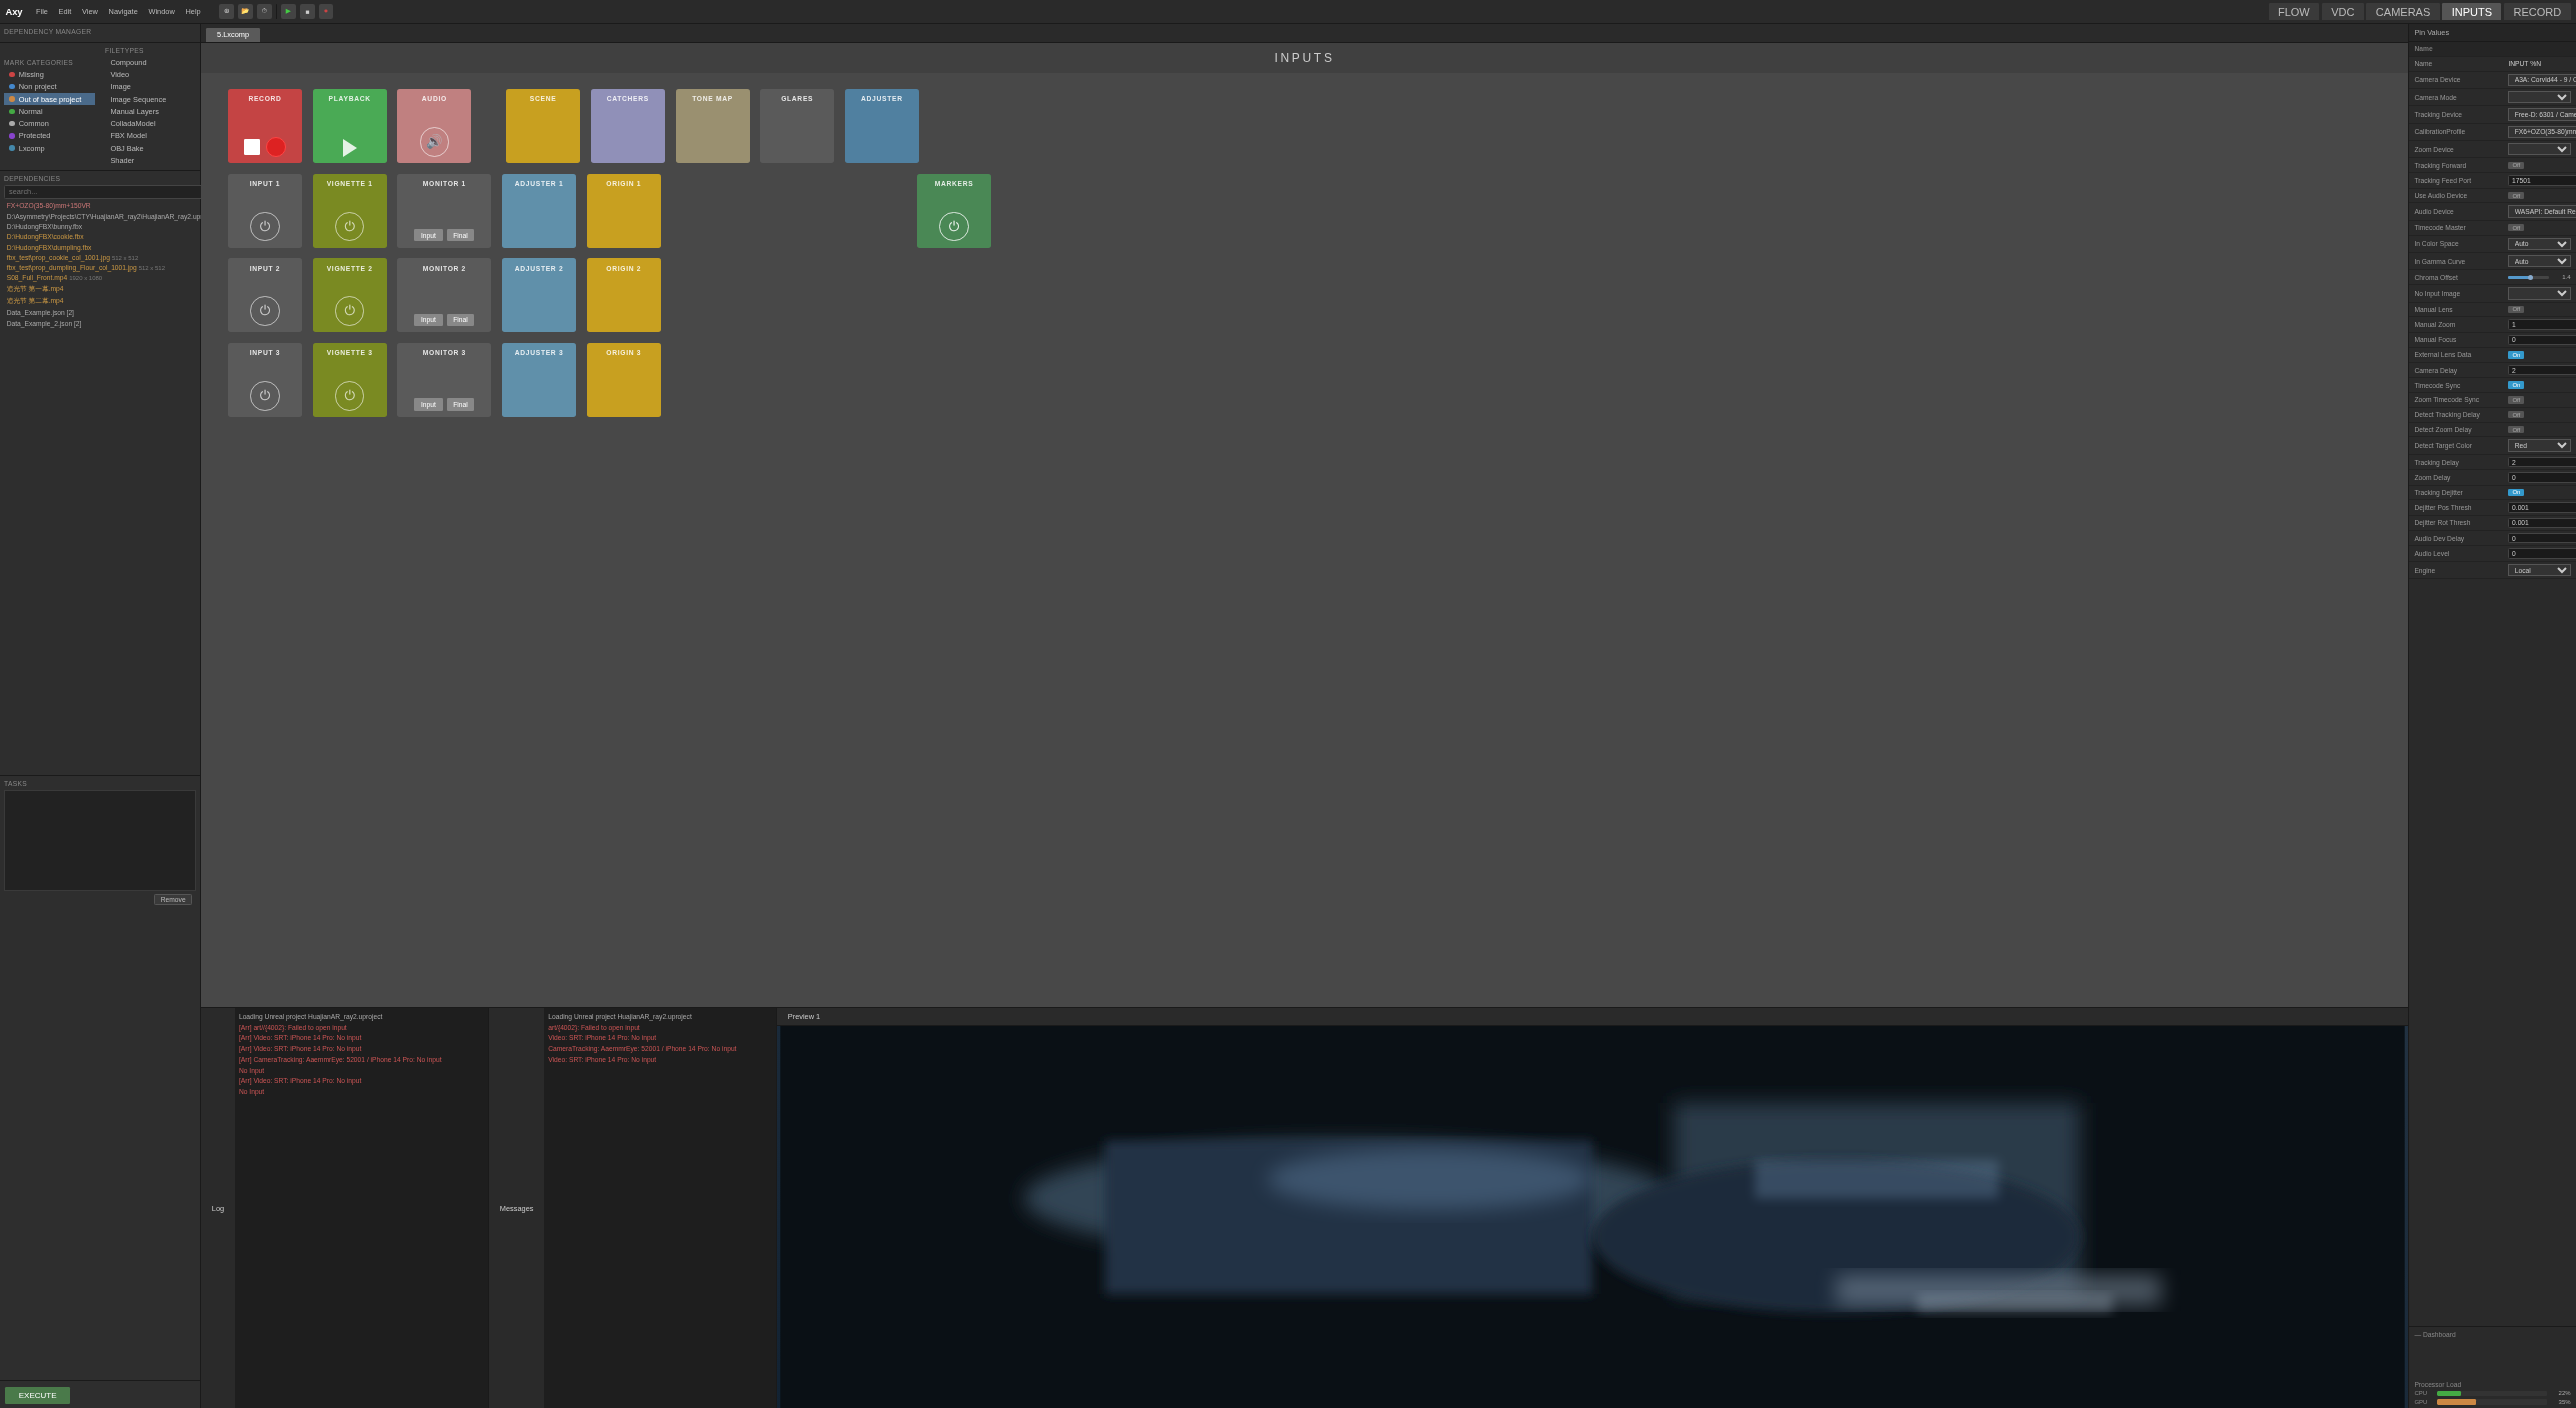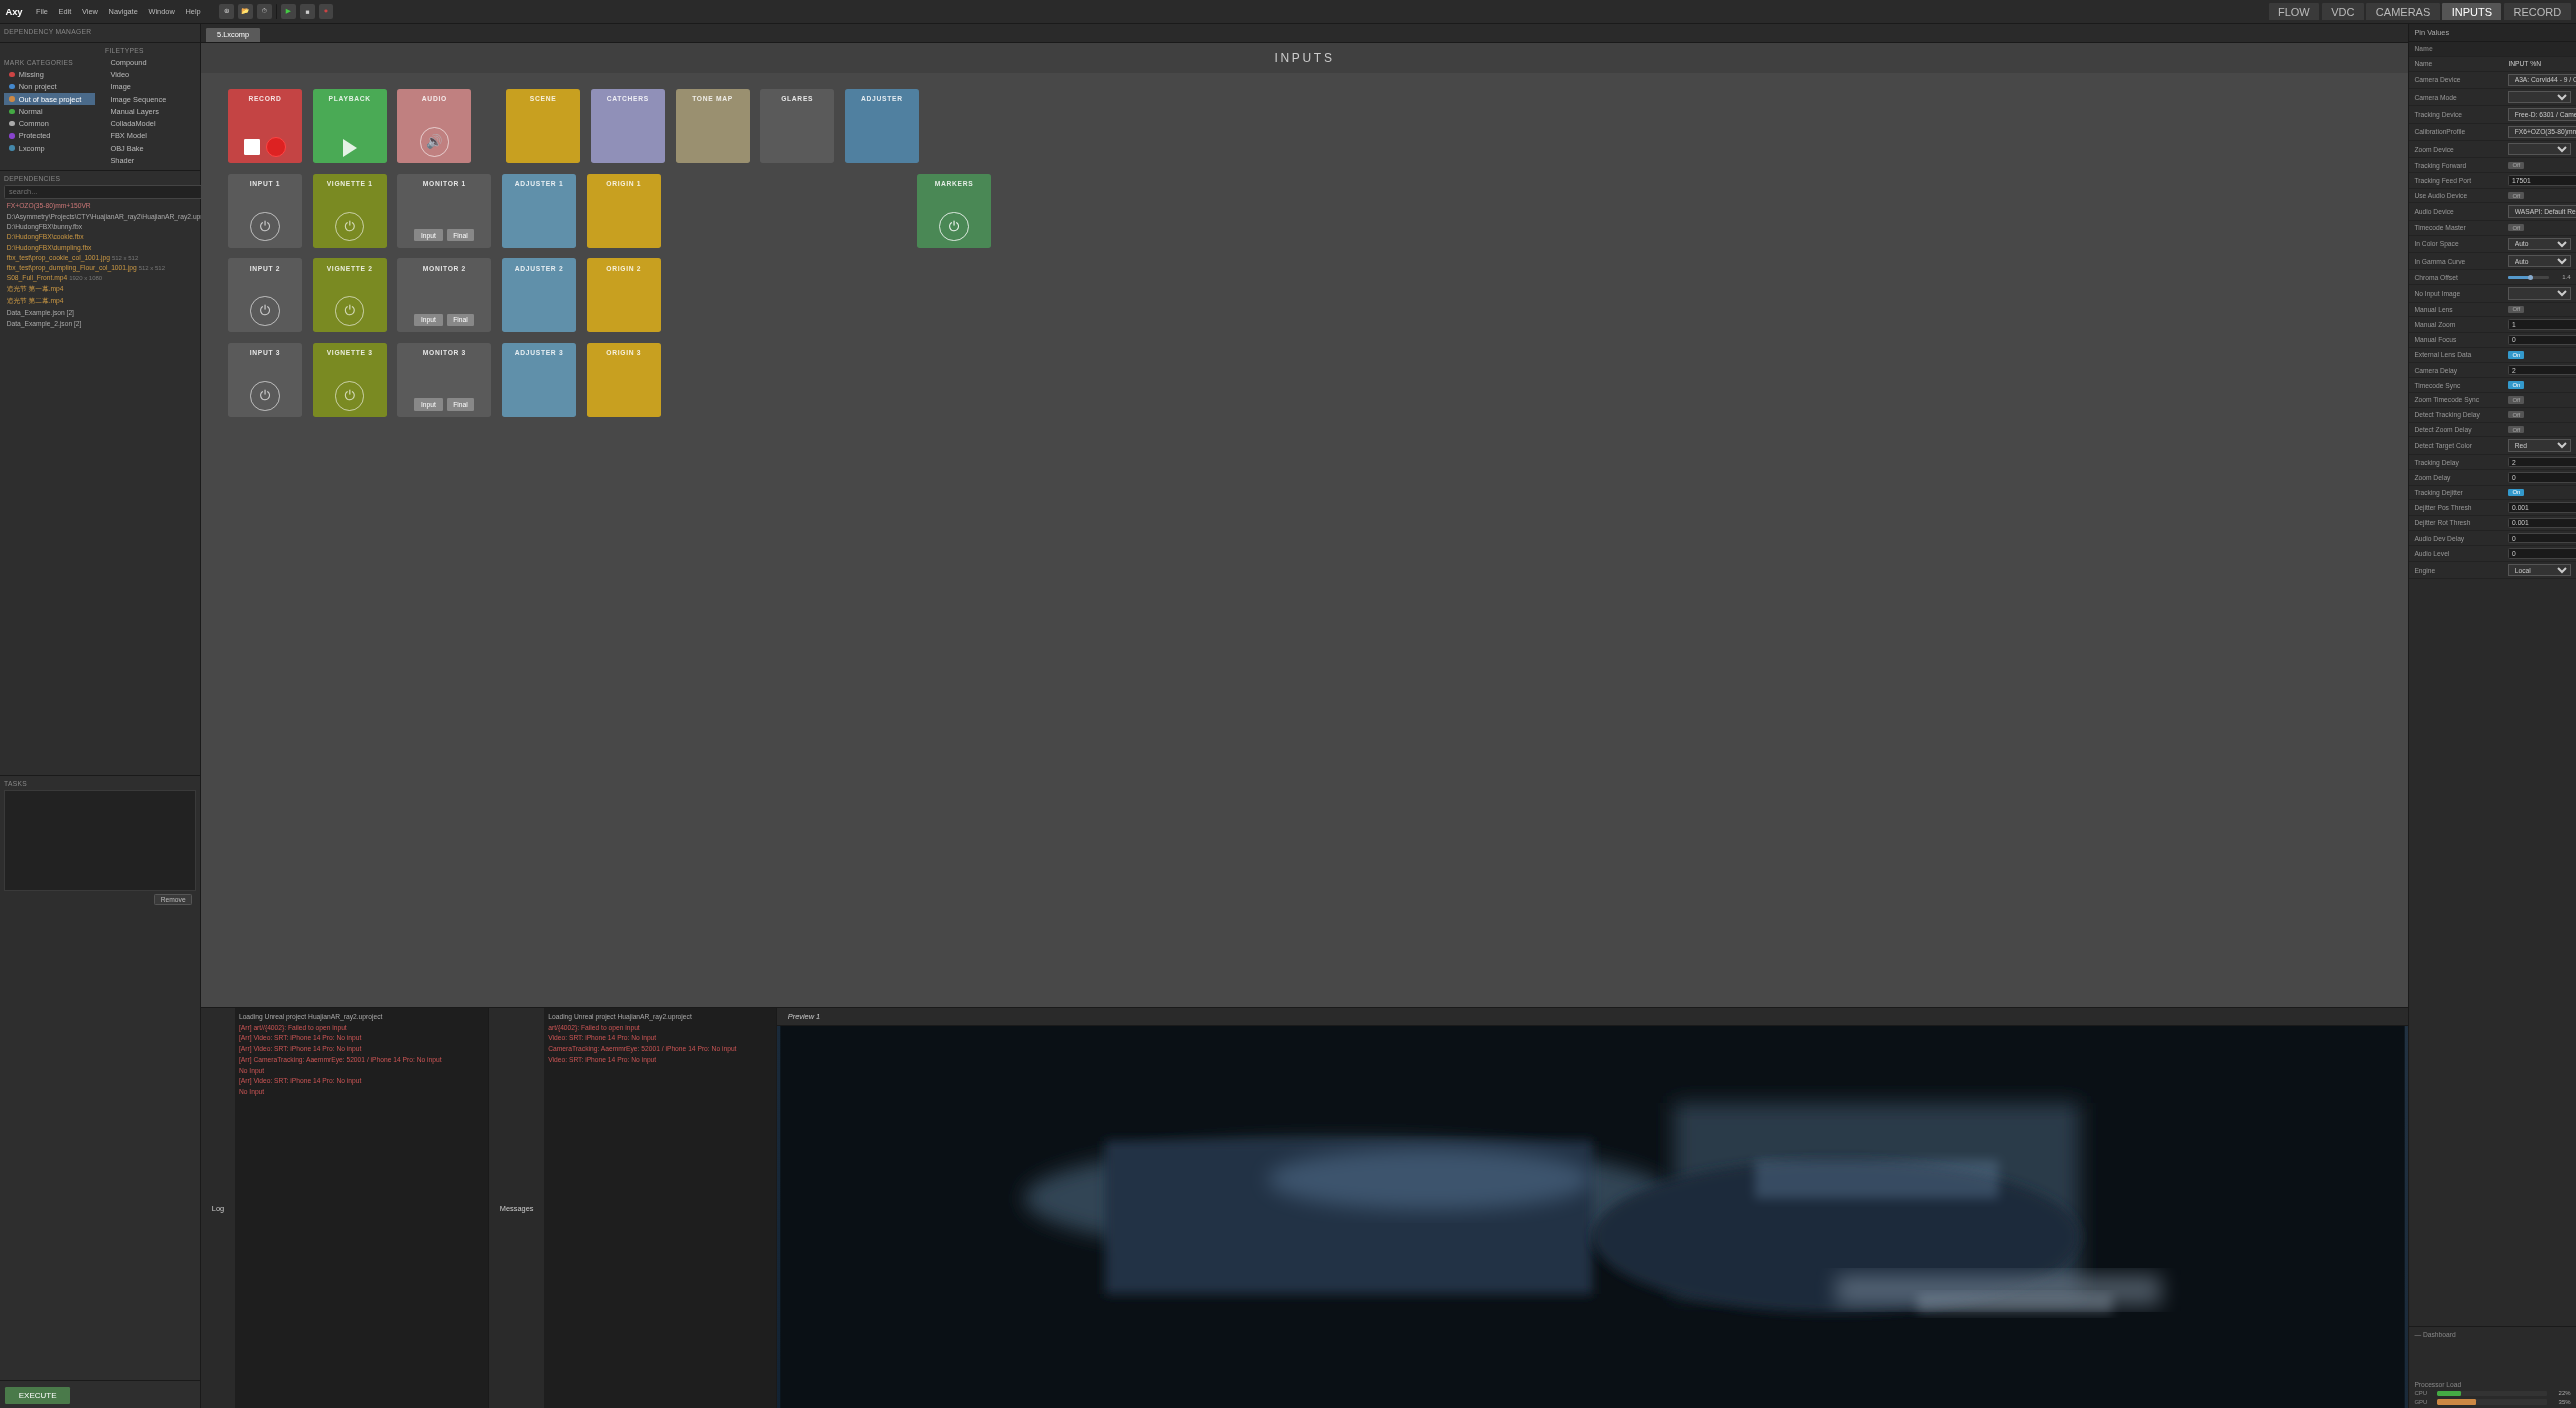--- a/index.html
+++ b/index.html
@@ -405,21 +405,20 @@
       background: #1e1e1e;
       border-right: 0.7px solid #1a1a1a;
       display: flex;
       flex-direction: row;
     }
     .preview-pane {
       flex: 1;
       background: #1a1a1a;
       display: flex;
       flex-direction: column;
-      font-style: italic;
     }
     .preview-header {
       padding: 2.7px 5.4px;
       background: #2a2a2a;
       border-bottom: 0.7px solid #1a1a1a;
       display: flex;
       align-items: center;
       gap: 5.4px;
     }
     .preview-content {

